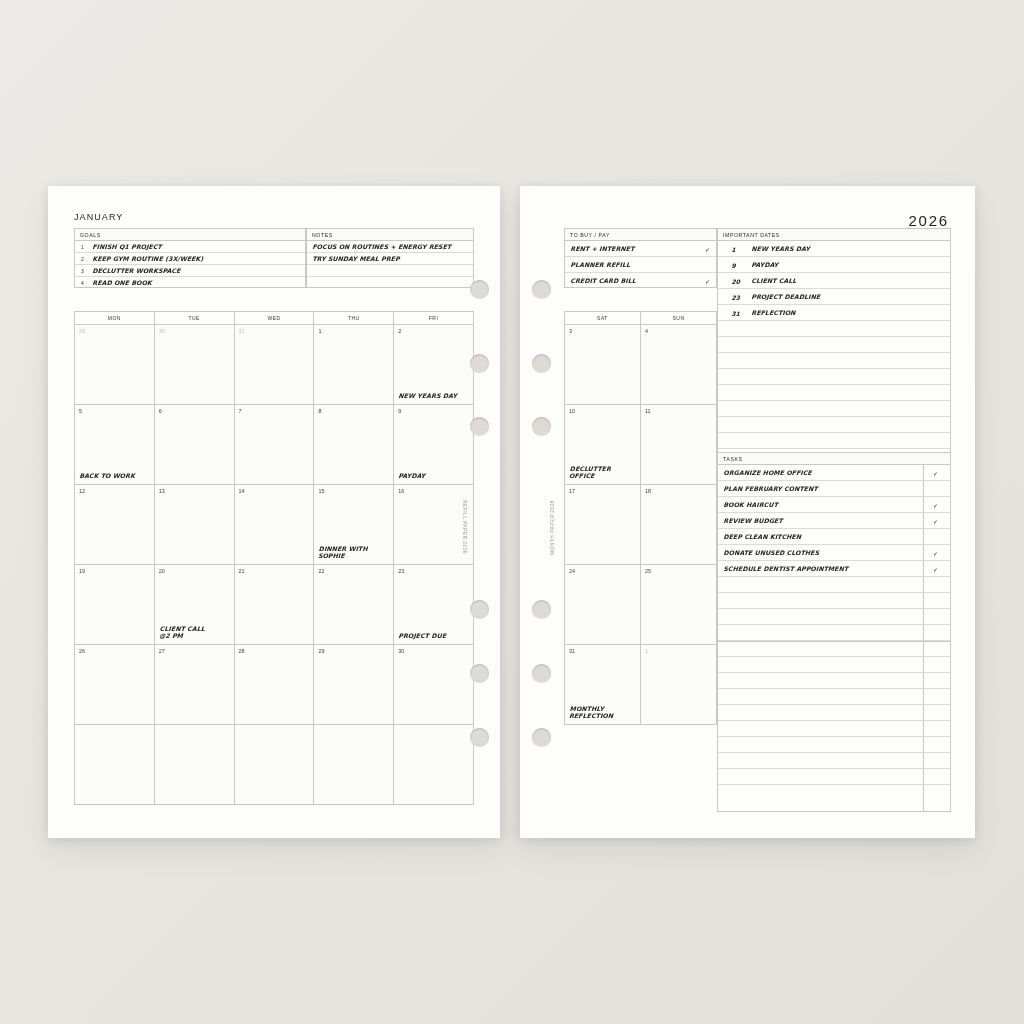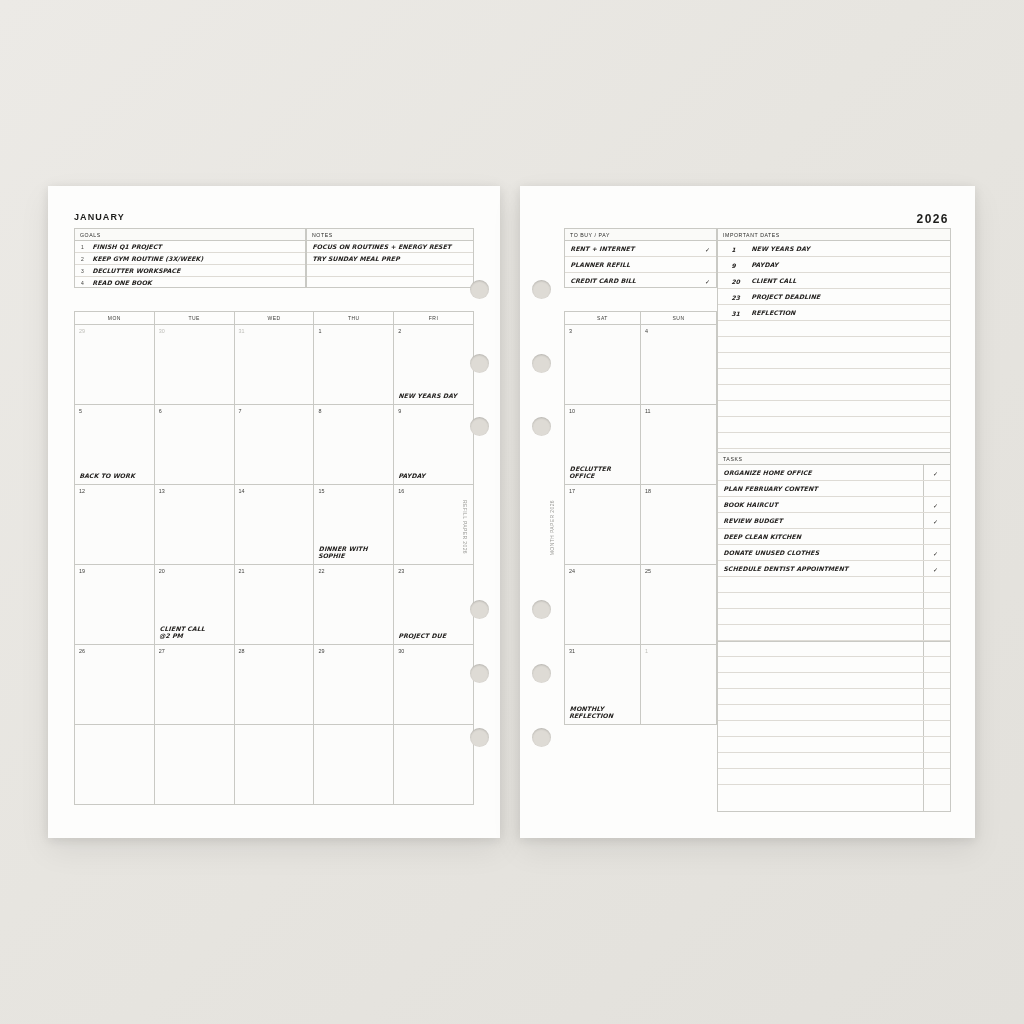--- a/index.html
+++ b/index.html
@@ -78,28 +78,28 @@
     writing-mode: vertical-rl;
     transform: rotate(180deg);
   }
 
   
   .sheet-title {
     position: absolute;
     font-size: 9px;
     letter-spacing: 0.12em;
     color: #1d1d1b;
-    font-weight: 700;
+    font-weight: 400;
   }
   .sheet-year {
     position: absolute;
-    font-size: 12px;
+    font-size: 15px;
     letter-spacing: 0.12em;
     color: #1d1d1b;
-    font-weight: 700;
+    font-weight: 400;
     text-align: right;
   }
 
   .box {
     position: absolute;
     border: 1px solid #c9c9c4;
     box-sizing: border-box;
   }
   .box-head {
     font-size: 5.2px;

